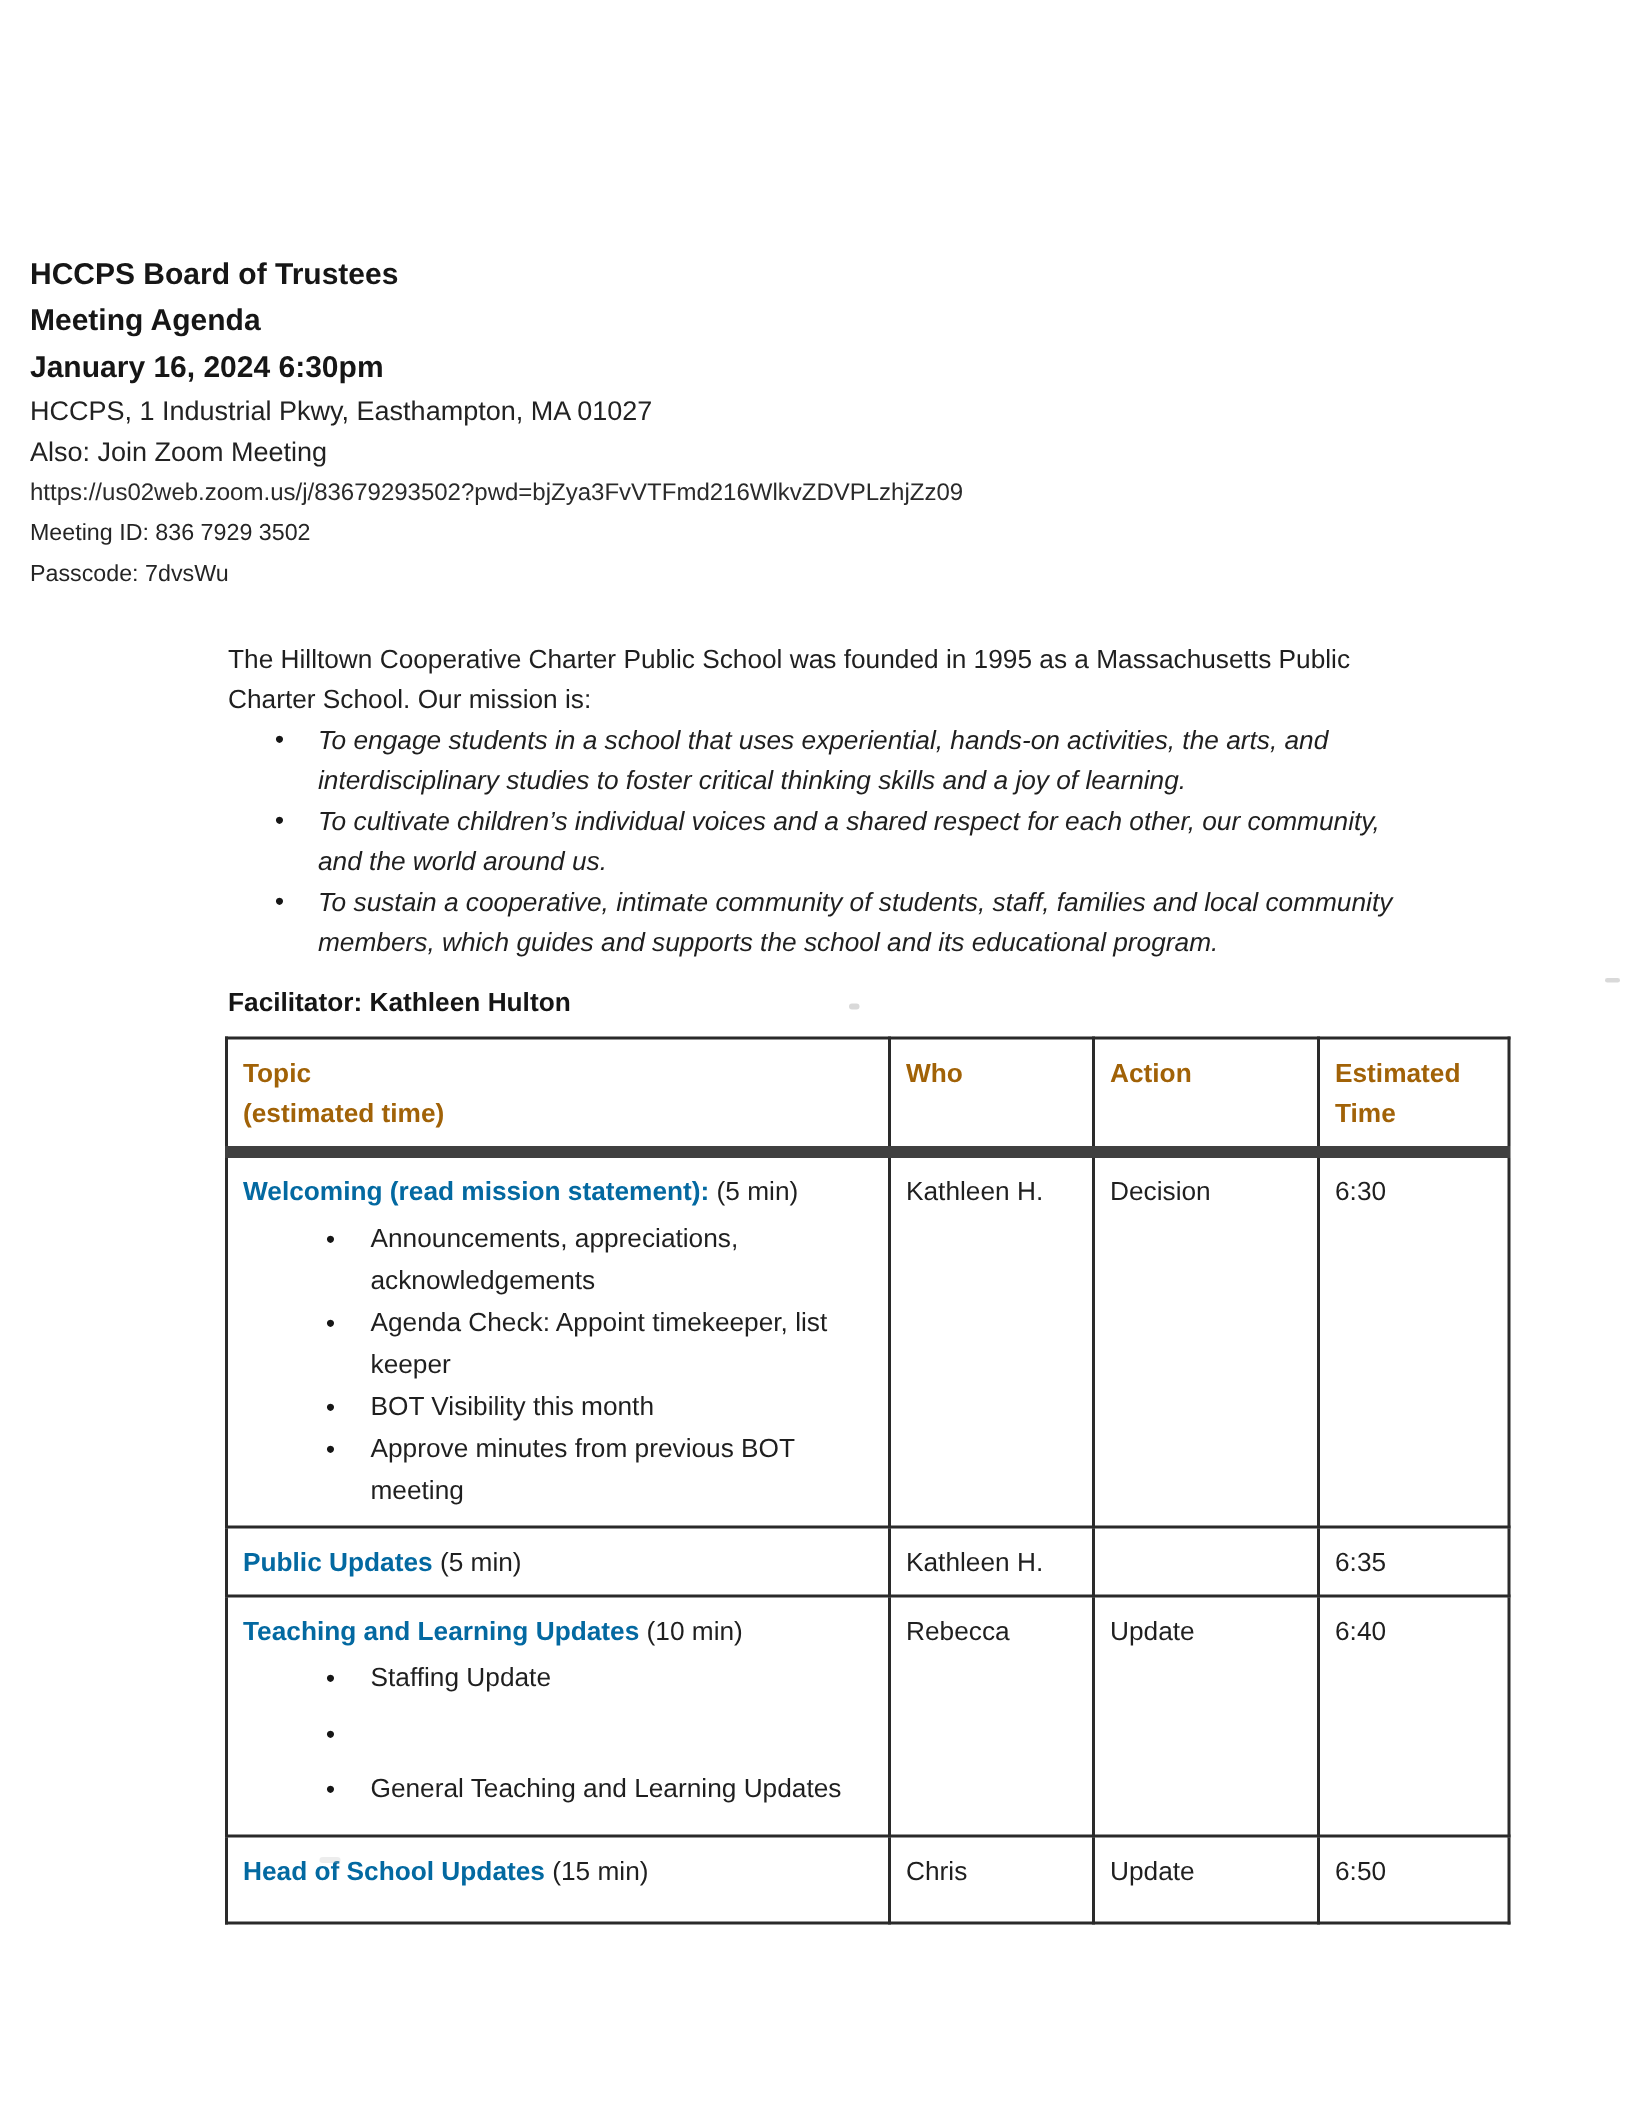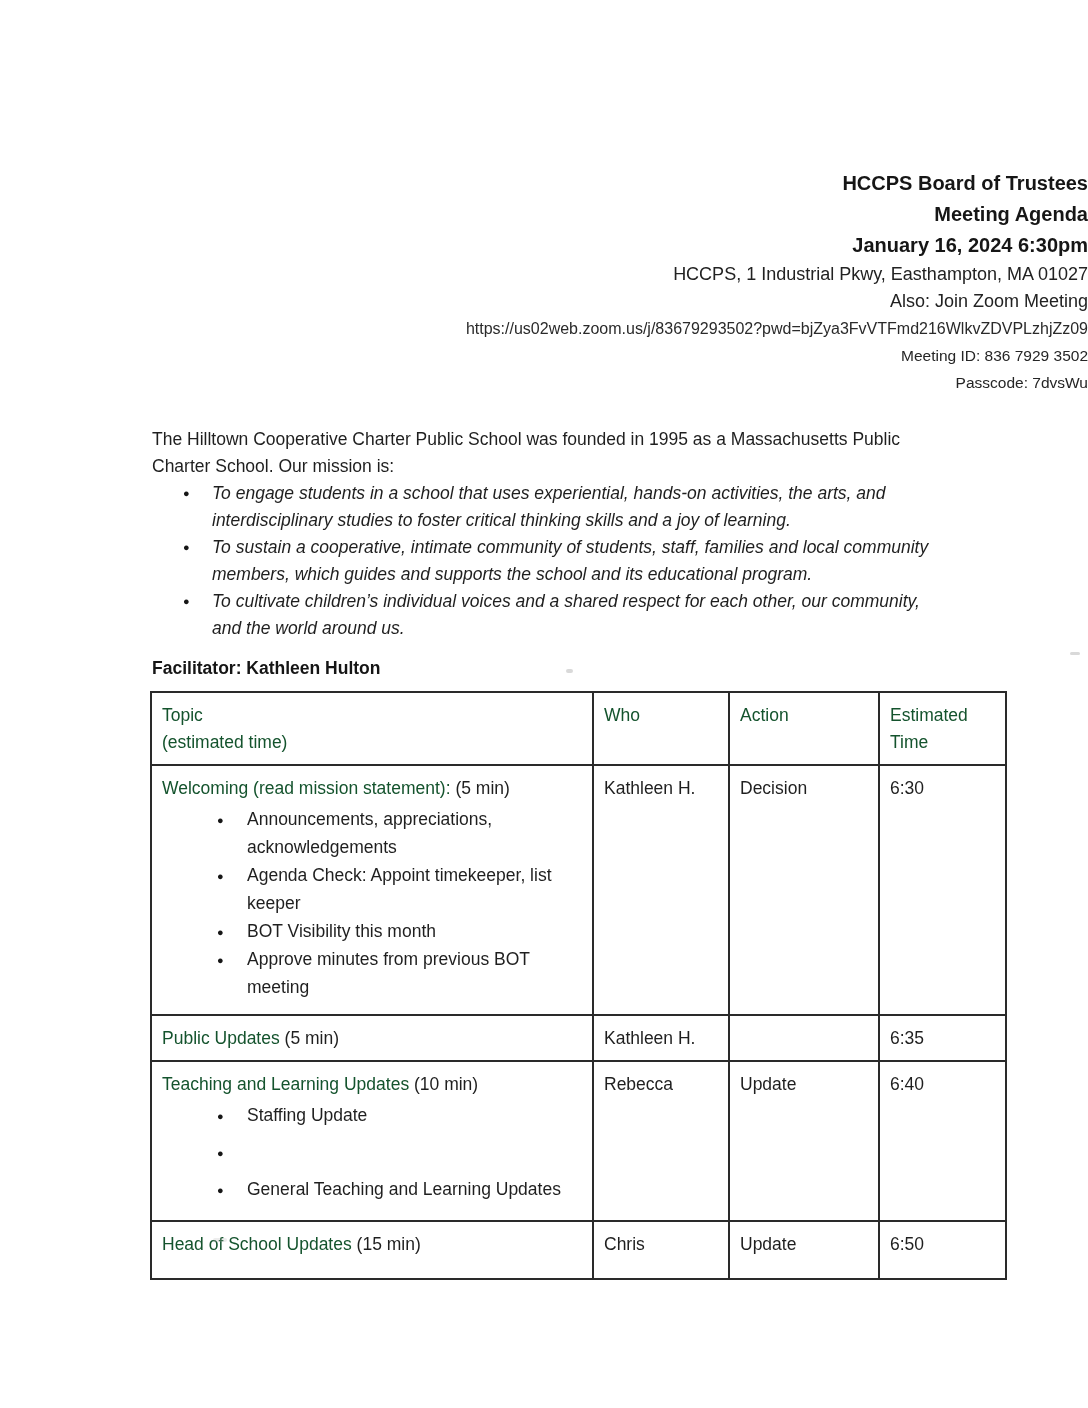--- a/index.html
+++ b/index.html
@@ -14,21 +14,21 @@
     color: #1e1e1e;
     position: relative;
     overflow: hidden;
     -webkit-font-smoothing: antialiased;
   }
   .page { position: relative; width: 1088px; height: 1408px; }
 
   
   .doc-header {
     padding-top: 168px;
-    text-align: right;
+    text-align: left;
     line-height: 31px;
     margin-left: 20px;
   }
   .h-title {
     font-weight: 700;
     font-size: 20px;
     color: #161616;
   }
   .h-addr {
     font-weight: 400;
@@ -95,26 +95,26 @@
   table.agenda th, table.agenda td {
     border: 2px solid #2a2a2a;
     vertical-align: top;
     padding: 9px 10px 8px 10px;
     line-height: 26px;
     text-align: left;
     font-weight: 400;
     overflow: hidden;
   }
   table.agenda tr.head th {
-    font-weight: 400;
-    color: #14532d;
-    border-bottom: 1px solid #404040;
-    line-height: 27px;
-  }
-  .cell-topic-head { font-weight: 400; color: #14532d; }
+    font-weight: 700;
+    color: #a16207;
+    border-bottom: 8px solid #404040;
+    line-height: 27px;
+  }
+  .cell-topic-head { font-weight: 700; color: #0369a1; }
   .cell-topic-suffix { font-weight: 400; color: #1f1f1f; }
 
   ul.cell-list {
     list-style: none;
     margin: 4px 0 0 0; padding: 0;
   }
   ul.cell-list > li {
     position: relative;
     padding-left: 85px;
     line-height: 28px;
@@ -158,22 +158,22 @@
     <div class="h-addr">Also: Join Zoom Meeting</div>
     <div class="h-url">https://us02web.zoom.us/j/83679293502?pwd=bjZya3FvVTFmd216WlkvZDVPLzhjZz09</div>
     <div class="h-small">Meeting ID: 836 7929 3502</div>
     <div class="h-small">Passcode: 7dvsWu</div>
   </div>
 
   <div class="intro">
     <p>The Hilltown Cooperative Charter Public School was founded in 1995 as a Massachusetts Public Charter School. Our mission is:</p>
     <ul class="mission-list">
       <li><span>To engage students in a school that uses experiential, hands-on activities, the arts, and interdisciplinary studies to foster critical thinking skills and a joy of learning.</span></li>
+      <li><span>To cultivate children’s individual voices and a shared respect for each other, our community, and the world around us.</span></li>
       <li><span>To sustain a cooperative, intimate community of students, staff, families and local community members, which guides and supports the school and its educational program.</span></li>
-      <li><span>To cultivate children’s individual voices and a shared respect for each other, our community, and the world around us.</span></li>
     </ul>
   </div>
 
   <div class="facilitator">Facilitator: Kathleen Hulton</div>
 
   <table class="agenda">
     <colgroup>
       <col style="width:442px">
       <col style="width:136px">
       <col style="width:150px">

